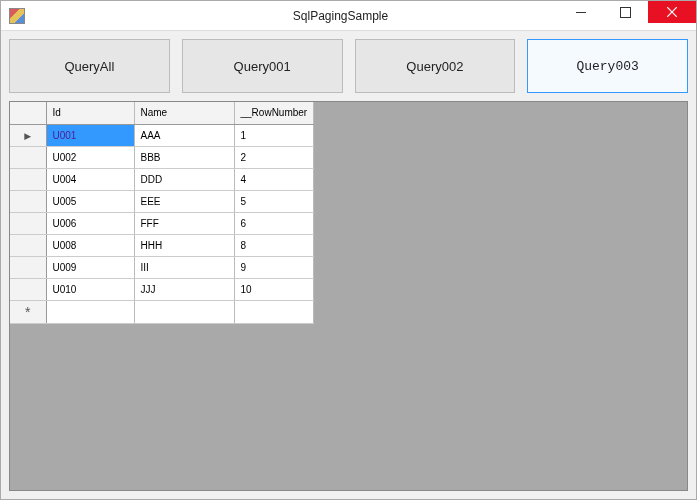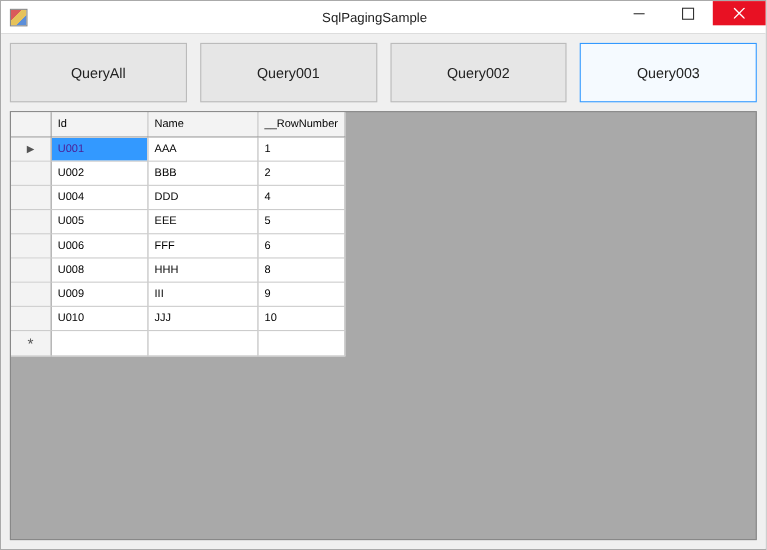--- a/index.html
+++ b/index.html
@@ -108,20 +108,21 @@
     border: 1px solid #bbb;
     font-size: 13px;
     color: #222;
     font-family: inherit;
     cursor: default;
     height: 54px;
   }
   .qbtn.active {
     border: 1px solid #3399ff;
     background: #f5faff;
+    font-family: Liberation Mono, monospace;
   }
 
   .gridwrap {
     flex: 1;
     border: 1px solid #888;
     background: #a9a9a9;
     position: relative;
     overflow: hidden;
   }
   table.dgv {

